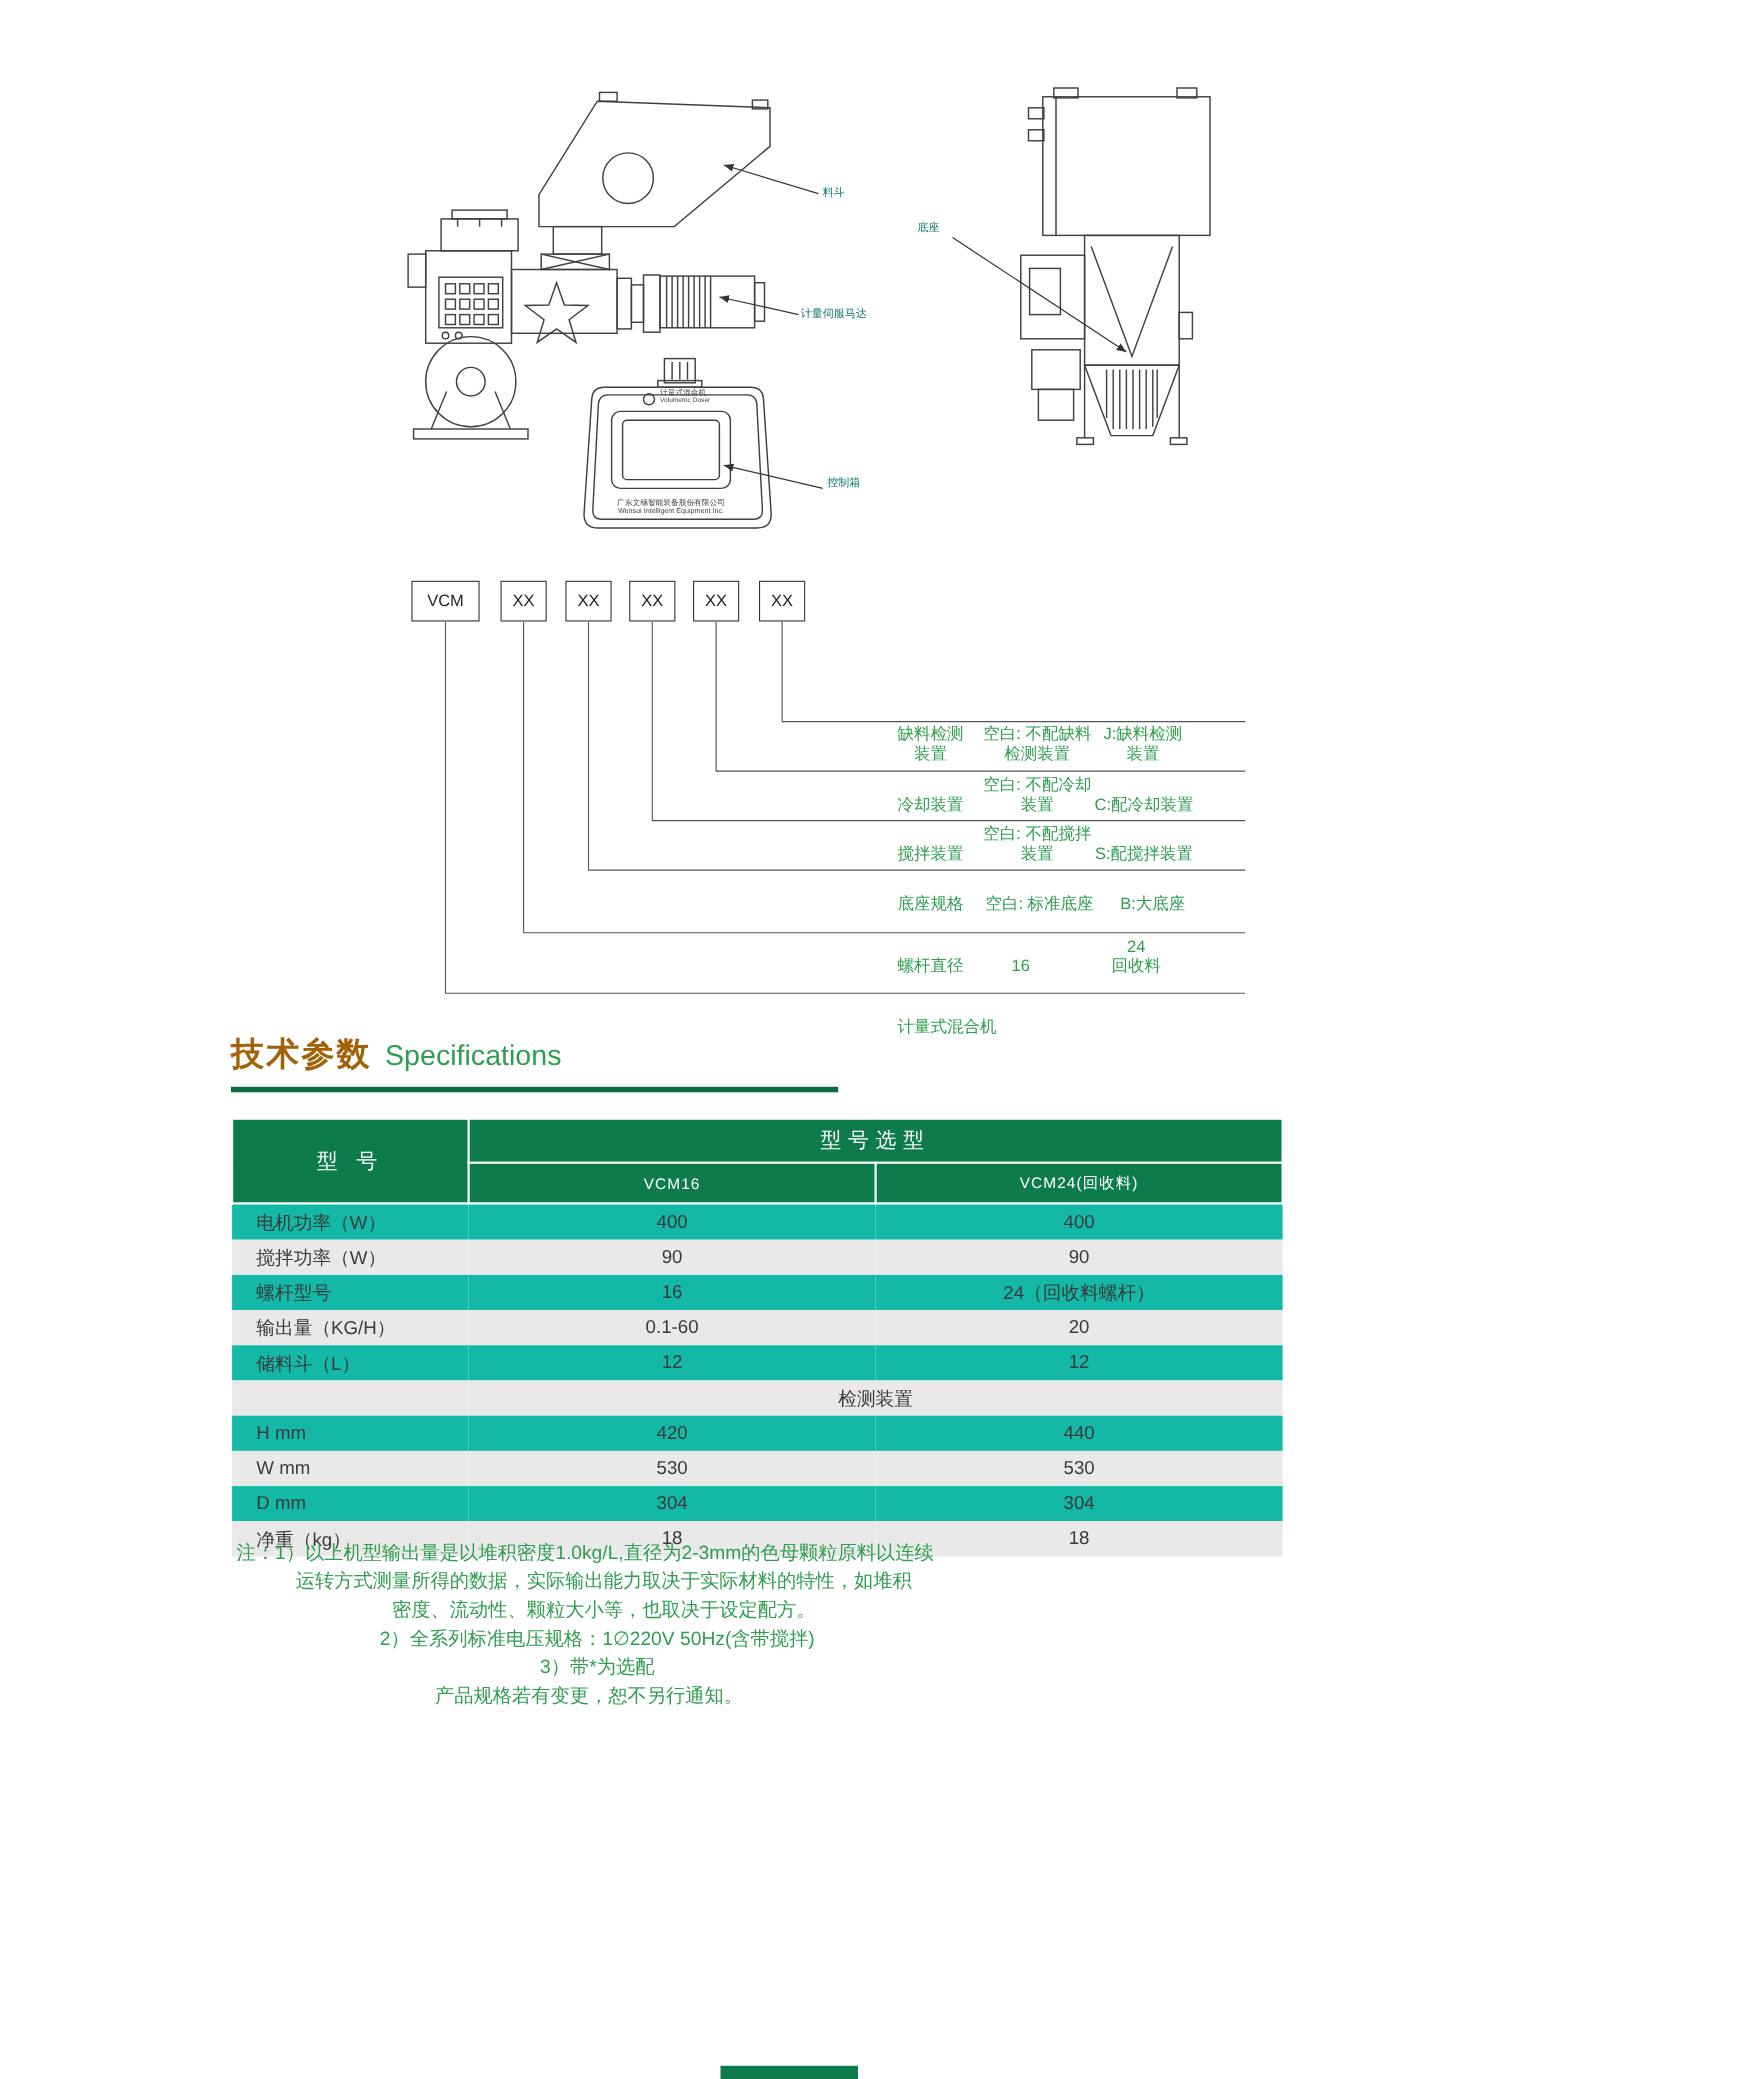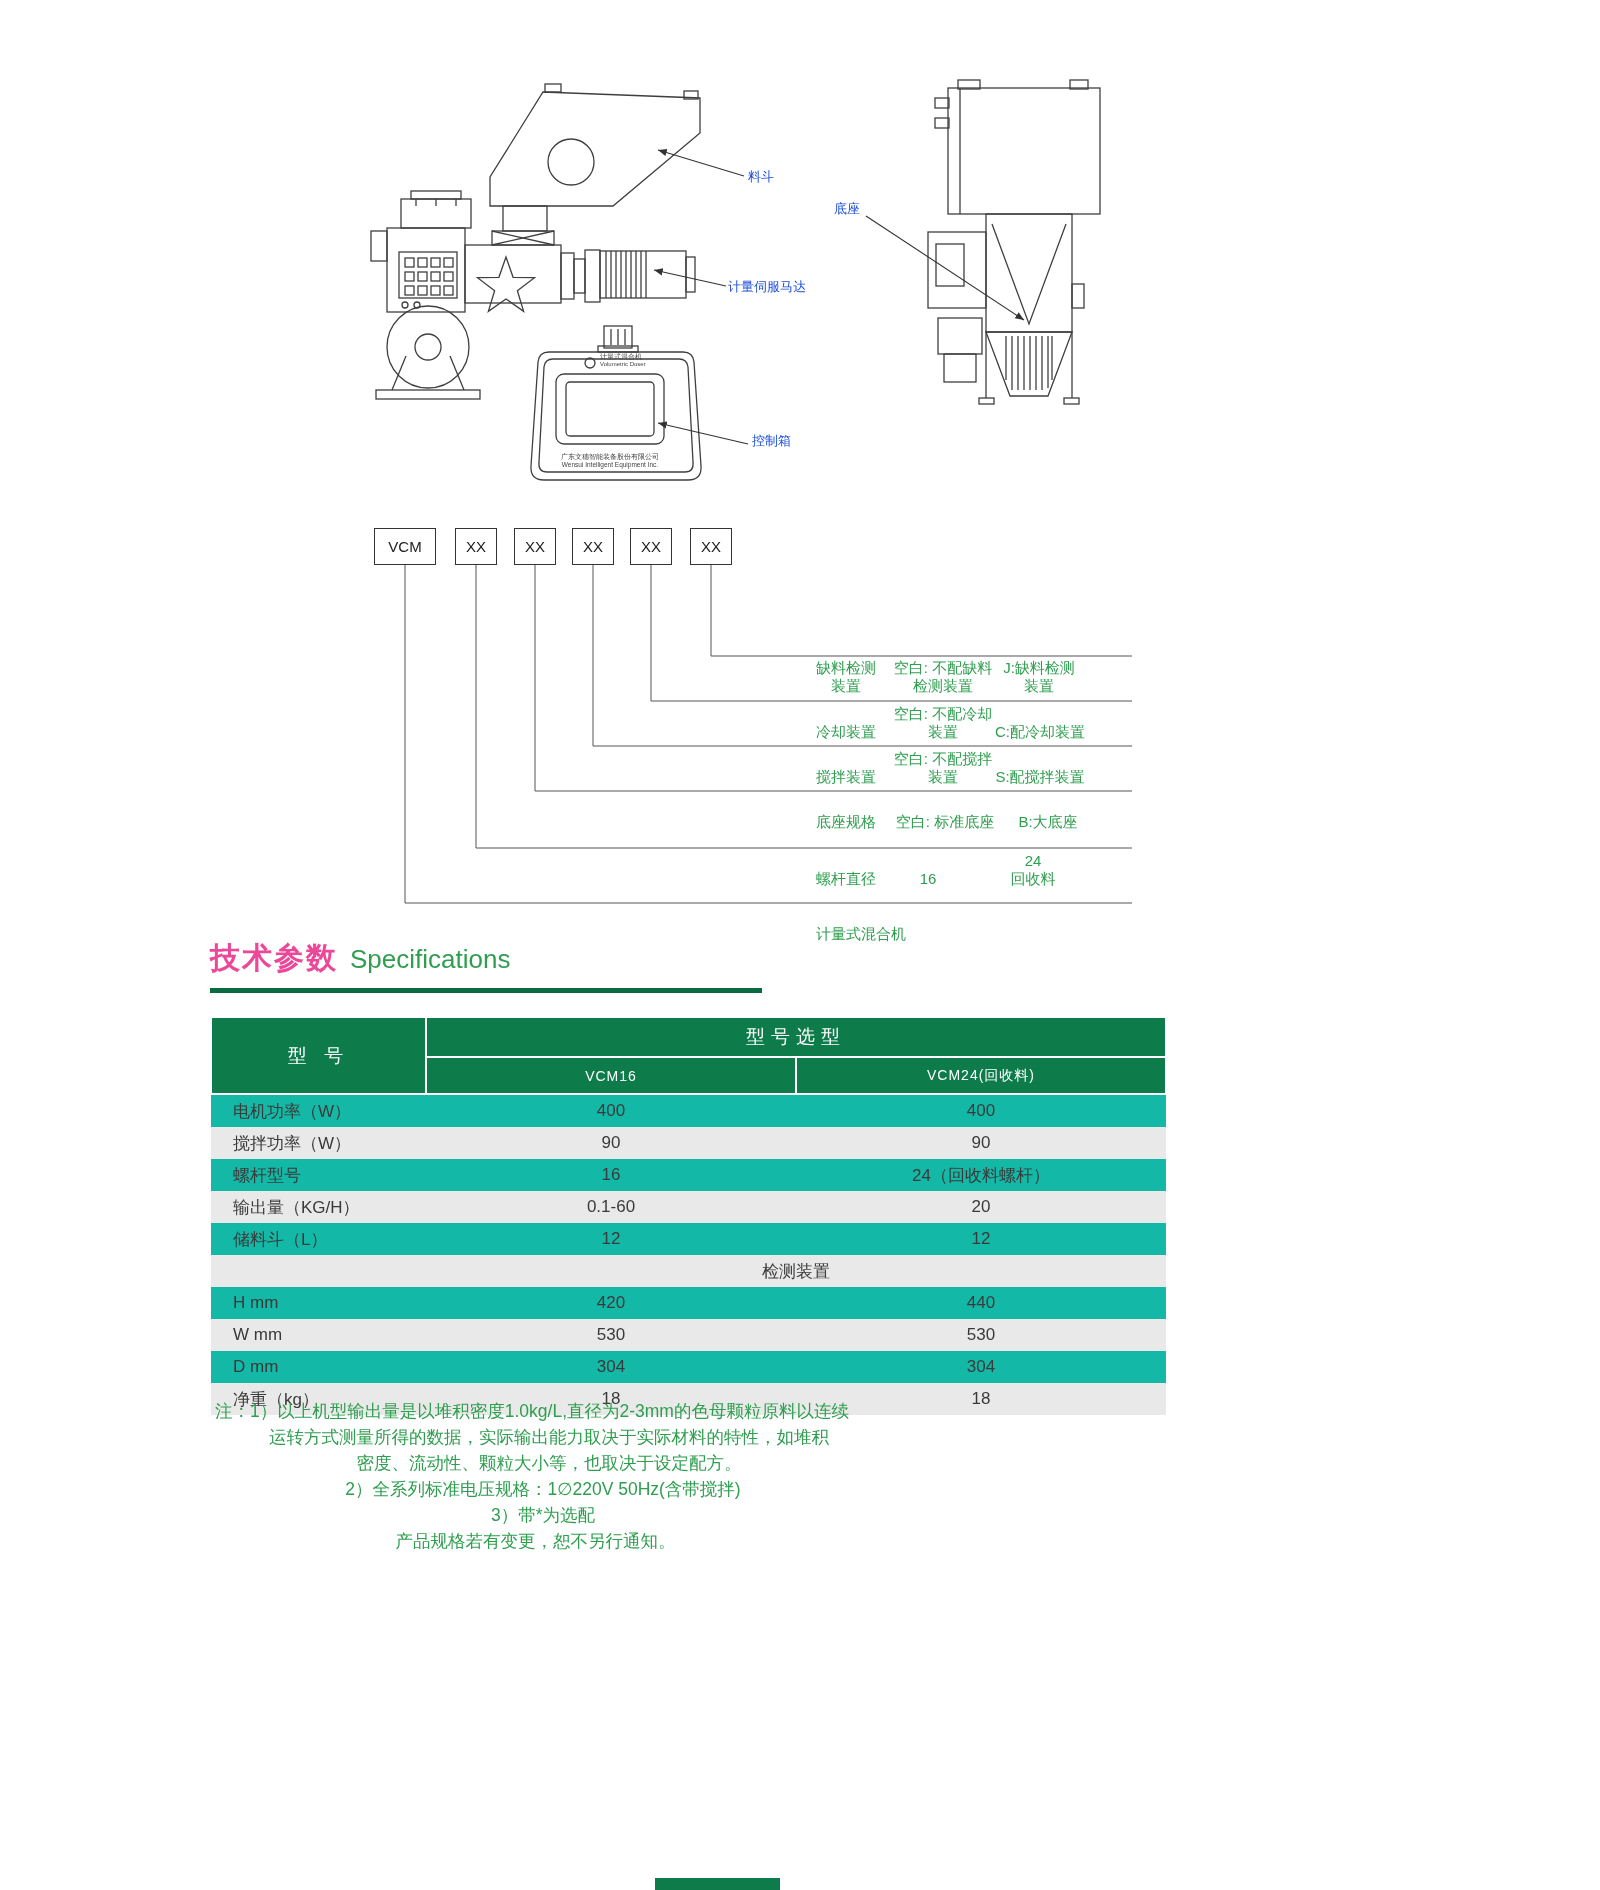--- a/index.html
+++ b/index.html
@@ -1,34 +1,34 @@
 <!DOCTYPE html>
 <html><head>
 <meta charset="utf-8">
 <style>
   html,body{margin:0;padding:0;background:#fff;}
   body{font-family:"Liberation Sans","DejaVu Sans",sans-serif;}
   .page{position:relative;width:1600px;height:1890px;background:#ffffff;overflow:hidden;}
 
   
-  .dlabel{position:absolute;font-size:13px;color:#1d4ed8;white-space:nowrap;}
+  .dlabel{position:absolute;font-size:10px;color:#0f766e;white-space:nowrap;}
   .cb-text{position:absolute;color:#444;white-space:nowrap;}
 
   
   .mc-box{position:absolute;height:37px;border:1.5px solid #333;background:#fff;
           display:flex;align-items:center;justify-content:center;
           font-size:15px;color:#222;box-sizing:border-box;}
 
   
   .mc-label{position:absolute;color:#2f9e4f;font-size:15px;line-height:18px;
             text-align:center;white-space:pre-line;margin-top:44px;}
 
   
   .spec-heading{position:absolute;white-space:nowrap;}
-  .h-cn{font-size:30px;font-weight:bold;color:#ec4899;letter-spacing:2px;font-family:Liberation Serif, serif;}
+  .h-cn{font-size:30px;font-weight:bold;color:#a16207;letter-spacing:2px;font-family:Liberation Serif, serif;}
   .h-en{font-size:26px;color:#2f9e4f;margin-left:12px;}
   .h-underline{position:absolute;width:552px;height:5px;background:#0b6b40;}
 
   
   .spec-table{position:absolute;left:210px;top:1016px;width:955px;
               border-collapse:collapse;table-layout:fixed;font-size:17px;color:#3a3a3a;}
   .spec-table th{background:#0e7c4a;color:#fff;font-weight:normal;border:2px solid #fff;
                  text-align:center;vertical-align:middle;}
   .spec-table th.h1{height:36px;font-size:19px;letter-spacing:6px;}
   .spec-table th.h2{height:33px;font-size:14px;letter-spacing:1px;}

